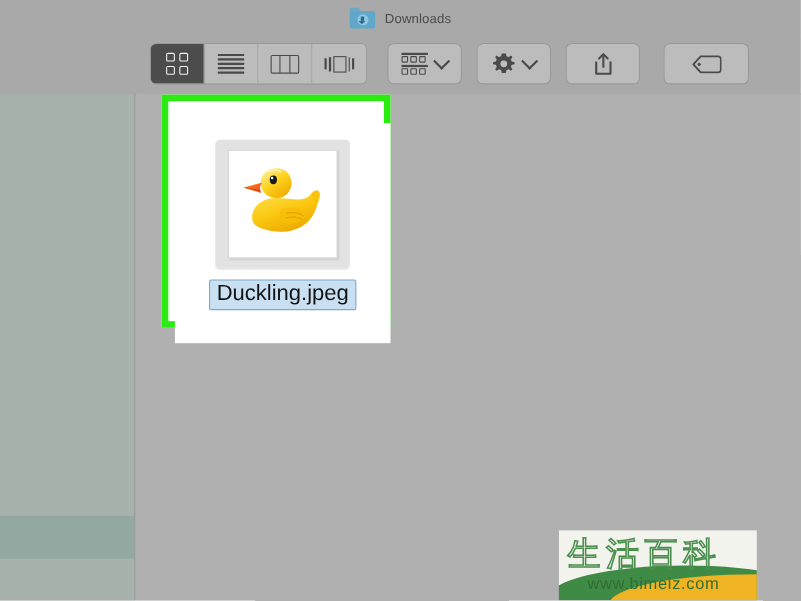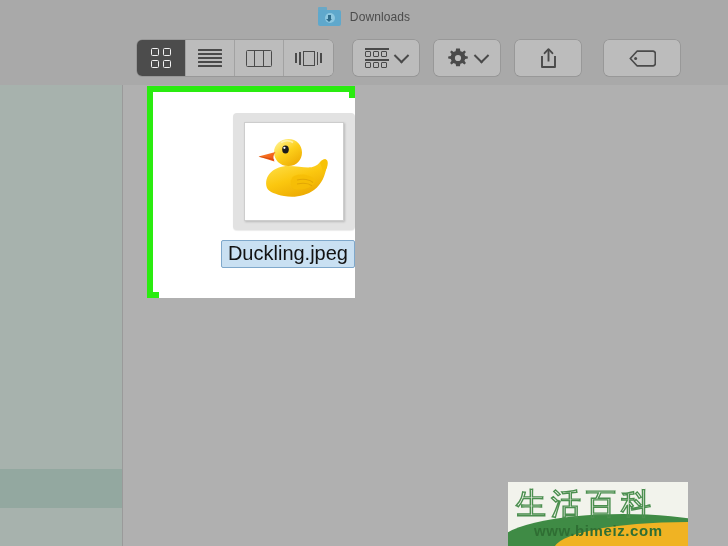--- a/index.html
+++ b/index.html
@@ -234,26 +234,26 @@
     top: 86px;
     width: 208px;
     height: 212px;
     border: 6px solid #2aec10;
     box-sizing: border-box;
     background: #ffffff;
   }
   .file-item {
     position: absolute;
     left: 6px;
-    top: 6px;
+    top: 20px;
     width: 196px;
     height: 200px;
     display: flex;
     flex-direction: column;
-    align-items: flex-end;
+    align-items: center;
     background: #ffffff;
   }
   .thumb-wrap {
     margin-top: 15px;
     width: 122px;
     height: 117px;
     background: #e2e2e2;
     border-radius: 4px;
     display: flex;
     align-items: center;
@@ -330,21 +330,21 @@
     -webkit-text-stroke: 1.4px #4b8f4f;
     white-space: nowrap;
   }
   .wm-url {
     position: absolute;
     left: 26px;
     top: 40px;
     font-size: 15px;
     color: #2f6e33;
     letter-spacing: 0.6px;
-    font-weight: bold;
+    font-weight: normal;
   }
 </style>
 </head>
 <body>
 
 <div id="screen">
 
   <div class="titlebar">
     <div class="folder-icon">
       <div class="tab"></div>

